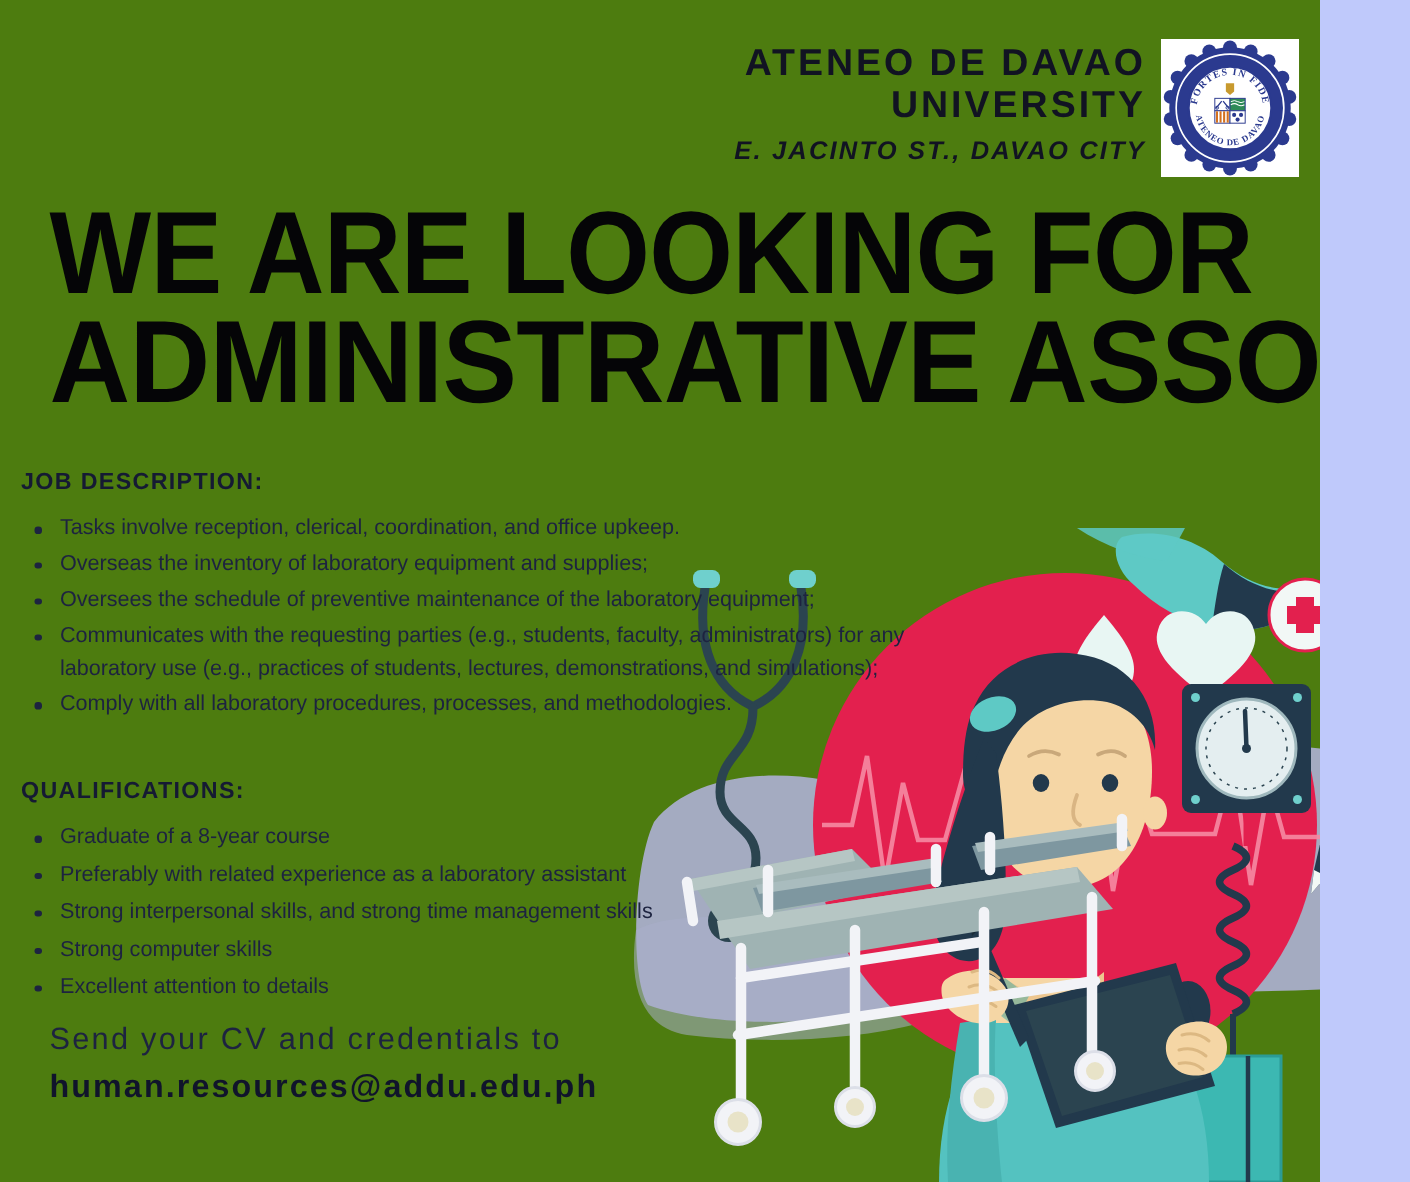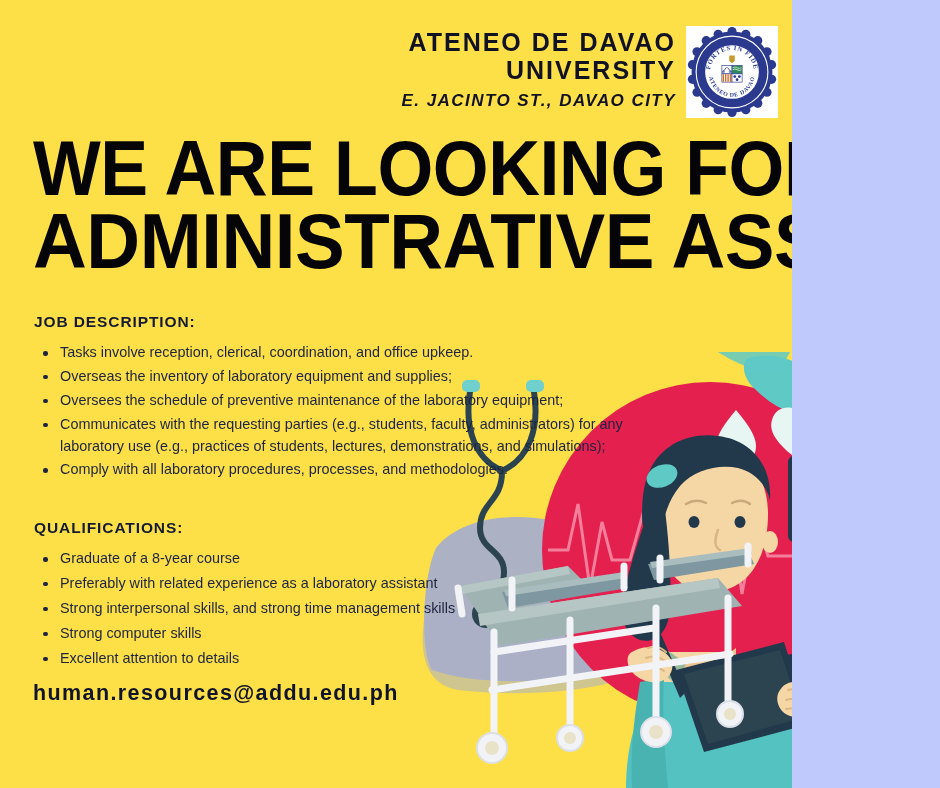--- a/index.html
+++ b/index.html
@@ -10,24 +10,25 @@
     width: 940px;
     height: 788px;
     background: #bfc9fb;
     font-family: "Liberation Sans", sans-serif;
     overflow: hidden;
     position: relative;
   }
   .poster {
     position: absolute;
     inset: 0;
-    width: 792px;
+    width: 852px;
     height: 788px;
-    background: #fde047;
+    background: #4d7c0f;
     overflow: hidden;
+    padding-left: 28px;
   }
 
   
   .header {
     position: absolute;
     top: 26px;
     right: 14px;
     display: flex;
     align-items: flex-start;
     gap: 10px;
@@ -82,21 +83,21 @@
     white-space: nowrap;
   }
   .headline-line.l2 {
     font-size: 78px;
     transform: scaleX(0.955);
   }
 
   
   .section {
     position: absolute;
-    left: 34px;
+    left: 14px;
   }
   .sec-job { top: 313px; width: 610px; }
   .sec-qual { top: 519px; width: 500px; }
 
   .sec-title {
     font-size: 15.5px;
     font-weight: bold;
     color: #151a33;
     letter-spacing: 0.9px;
     margin-bottom: 11px;
@@ -436,16 +437,17 @@
     <ul class="bullets">
       <li>Graduate of a 8-year course</li>
       <li>Preferably with related experience as a laboratory assistant</li>
       <li>Strong interpersonal skills, and strong time management skills</li>
       <li>Strong computer skills</li>
       <li>Excellent attention to details</li>
     </ul>
   </div>
 
   <div class="footer">
+    <div class="footer-line1">Send your CV and credentials to</div>
     <div class="footer-line2">human.resources@addu.edu.ph</div>
   </div>
 
 </div>
 
 </body></html>

